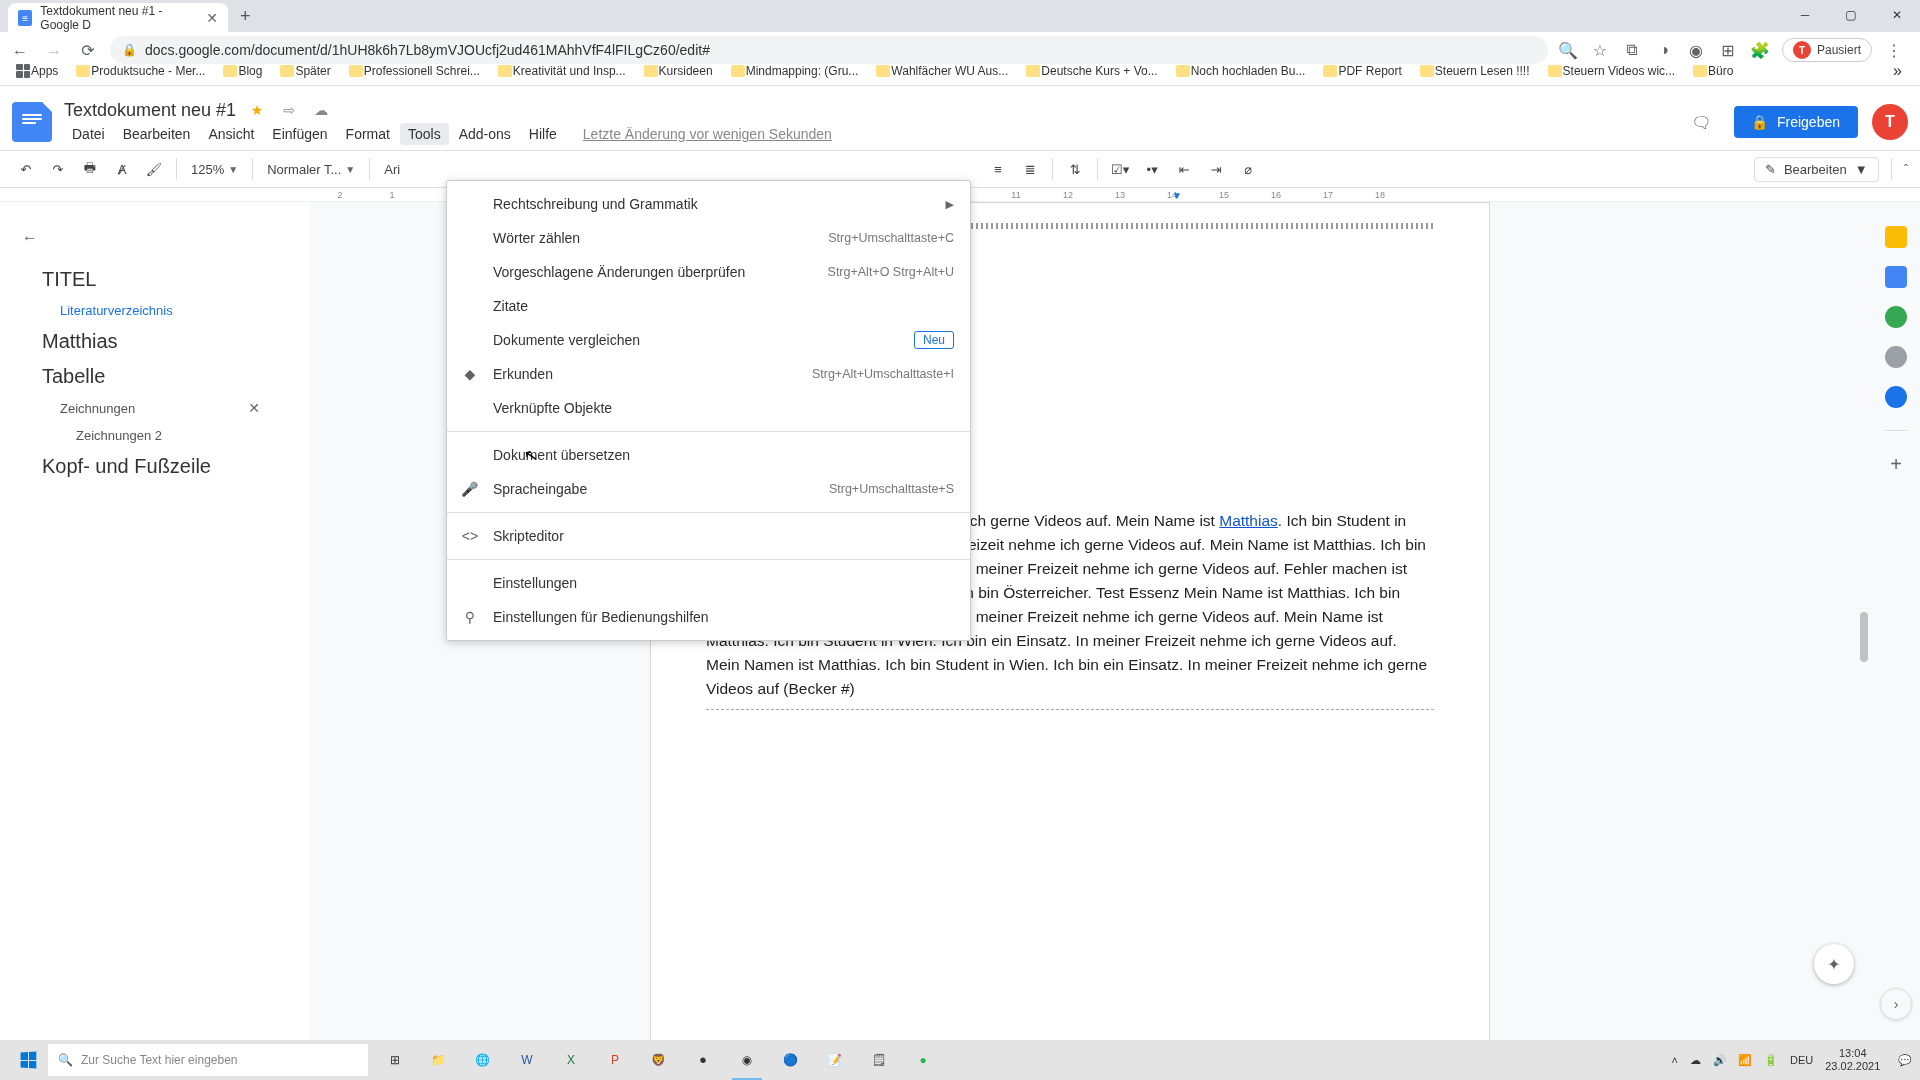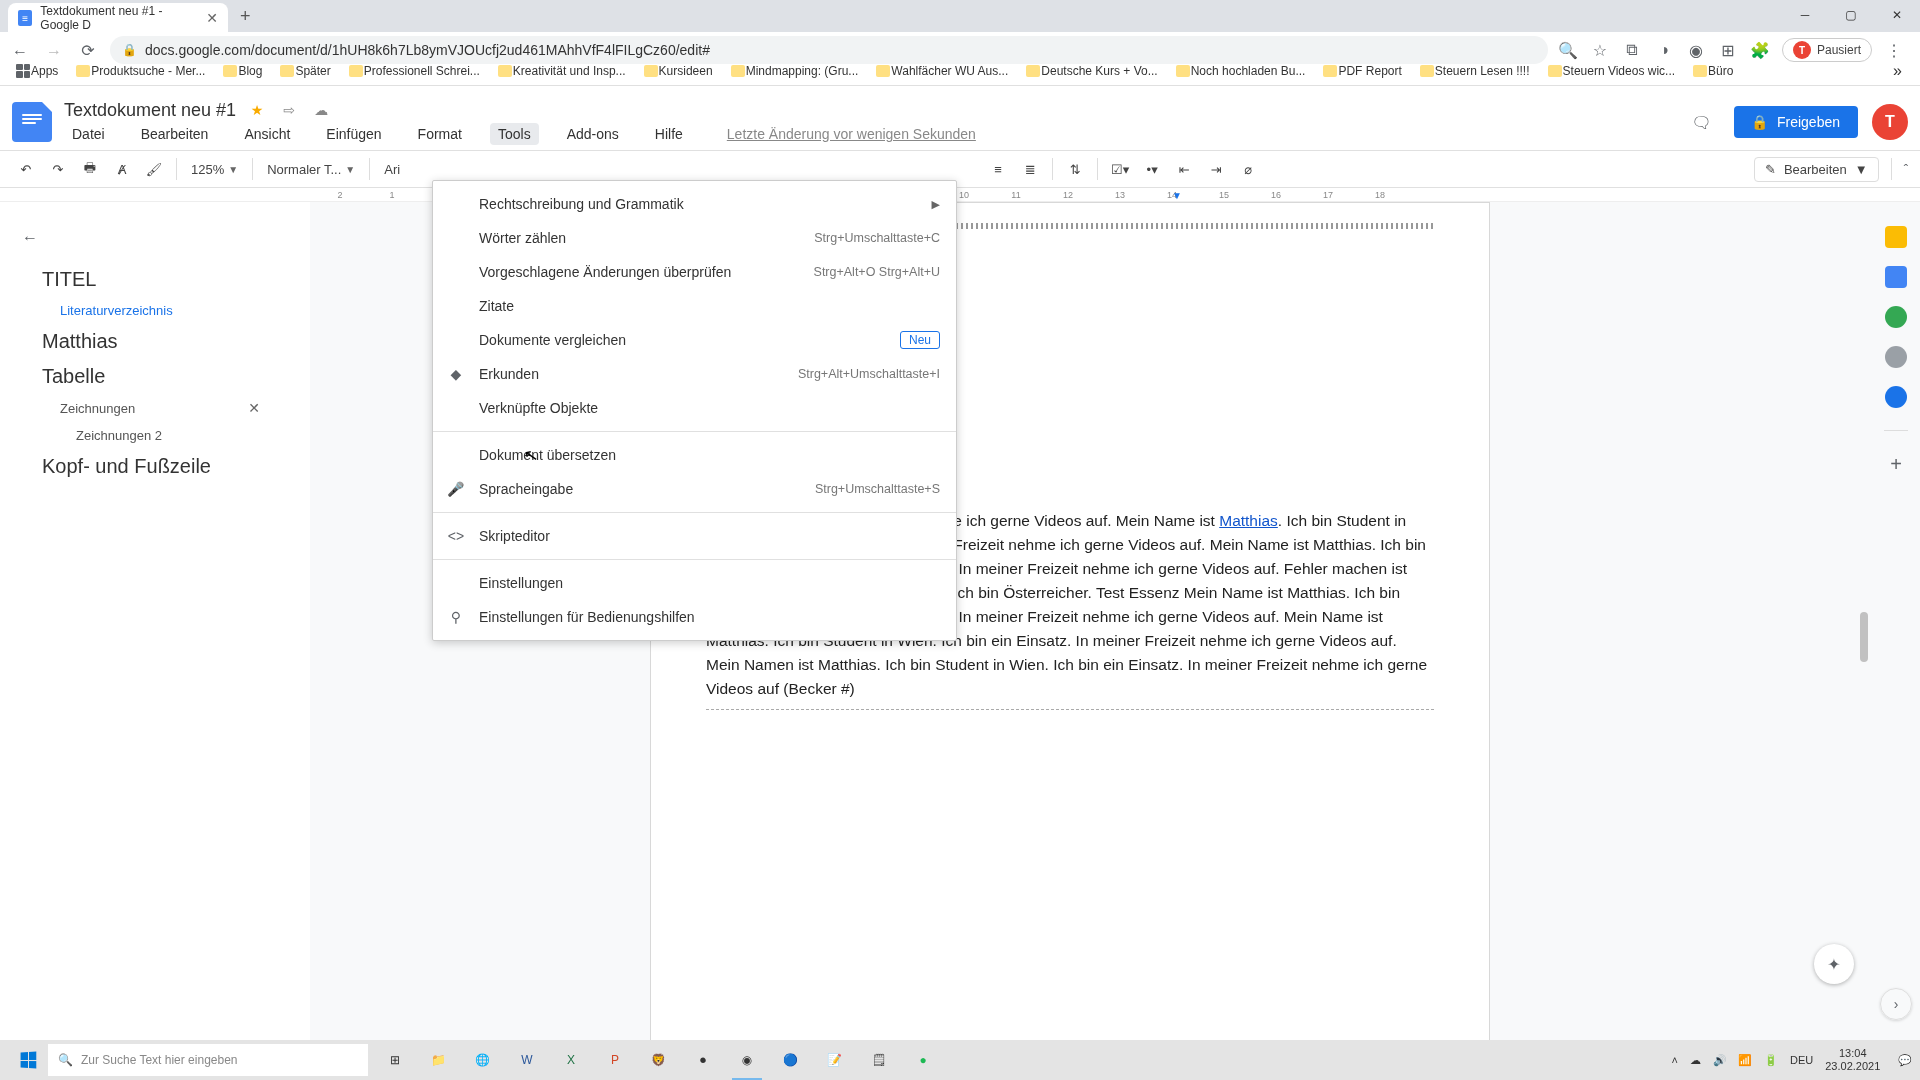--- a/index.html
+++ b/index.html
@@ -35,21 +35,21 @@
 
 .docs-header { height: 64px; display: flex; align-items: center; padding: 8px 12px 0 12px; gap: 12px; }
 .docs-logo { width: 40px; height: 40px; background: #4285f4; border-radius: 4px; clip-path: polygon(0 0,75% 0,100% 25%,100% 100%,0 100%); display:flex; align-items:center; justify-content:center;}
 .docs-logo .lines { width:20px; height:16px; display:flex; flex-direction:column; gap:2px;}
 .docs-logo .lines span{ background:#fff; height:2px; border-radius:1px;}
 .doc-title-area { display:flex; flex-direction:column; gap:2px; flex:1;}
 .title-row { display:flex; align-items:flex-end; gap:10px;}
 .doc-title { font-size: 18px; color: #333; }
 .title-icon { color:#888; font-size:14px; width:22px; height:22px; display:flex; align-items:center; justify-content:center;}
 .title-icon.star { color:#f9ab00; }
-.menu-bar { display:flex; gap:20px; font-size:14px; color:#333; }
+.menu-bar { display:flex; gap:2px; font-size:14px; color:#333; }
 .menu-bar span { padding: 3px 8px; border-radius:4px; cursor:default;}
 .menu-bar span.active { background:#e8eaed; }
 .menu-bar .lastchange { color:#888; text-decoration:underline; margin-left:8px;}
 .header-right { display:flex; align-items:center; gap:14px; margin-left:auto;}
 .comment-icon { width:36px; height:36px; display:flex; align-items:center; justify-content:center; color:#5f6368; border-radius:50%;}
 .share-btn { background:#1a73e8; color:#fff; border-radius:4px; padding:8px 18px; font-size:14px; font-weight:500; display:flex; align-items:center; gap:8px;}
 .profile-av { width:36px; height:36px; border-radius:50%; background:#ea4335; color:#fff; display:flex;align-items:center;justify-content:center;font-weight:bold;}
 
 
 .toolbar { height: 38px; border-top:1px solid #e0e0e0; border-bottom:1px solid #e0e0e0; display:flex; align-items:center; padding:0 12px; gap:4px; font-size:13px; color:#444;}
@@ -86,21 +86,21 @@
 
 
 .side-panel { position:absolute; right:0; top:218px; width:48px; display:flex; flex-direction:column; align-items:center; gap:18px; padding-top:8px;}
 .side-panel .app-icon { width:22px; height:22px; border-radius:4px;}
 .side-panel .divider { width:24px; height:1px; background:#ddd; margin:4px 0;}
 .side-panel .plus { font-size:20px; color:#5f6368;}
 .side-collapse { position:absolute; right:8px; bottom:60px; width:32px; height:32px; border-radius:50%; border:1px solid #ddd; display:flex; align-items:center; justify-content:center; color:#5f6368; font-size:14px; box-shadow:0 1px 3px rgba(0,0,0,.15);}
 .explore-fab { position:absolute; right:66px; bottom:56px; width:40px; height:40px; border-radius:50%; background:#fff; box-shadow:0 1px 4px rgba(0,0,0,.3); display:flex; align-items:center; justify-content:center;}
 
 
-.dropdown { position:absolute; left:432px; top:180px; width:525px; background:#fff; border:1px solid #ccc; border-radius:2px; box-shadow:0 2px 10px rgba(0,0,0,.2); z-index:100; padding:6px 0;}
+.dropdown { position:absolute; left:446px; top:180px; width:525px; background:#fff; border:1px solid #ccc; border-radius:2px; box-shadow:0 2px 10px rgba(0,0,0,.2); z-index:100; padding:6px 0;}
 .dd-item { display:flex; align-items:center; padding:0 16px 0 46px; height:34px; font-size:14px; color:#333; position:relative;}
 .dd-item:hover, .dd-item.hover { background:#eee;}
 .dd-item .dd-icon { position:absolute; left:14px; width:18px; text-align:center; color:#5f6368; font-size:14px;}
 .dd-item .shortcut { margin-left:auto; color:#777; font-size:12.5px;}
 .dd-item .badge { margin-left:auto; border:1px solid #1a73e8; color:#1a73e8; padding:1px 8px; border-radius:3px; font-size:12px;}
 .dd-item .submenu-arrow { margin-left:auto; color:#666; font-size:11px;}
 .dd-sep { height:1px; background:#e0e0e0; margin:6px 0;}
 
 
 .taskbar { position:absolute; bottom:0; left:0; right:0; height:40px; background:#e4e4e4; display:flex; align-items:center; padding:0 8px; font-size:12px; color:#333;}

